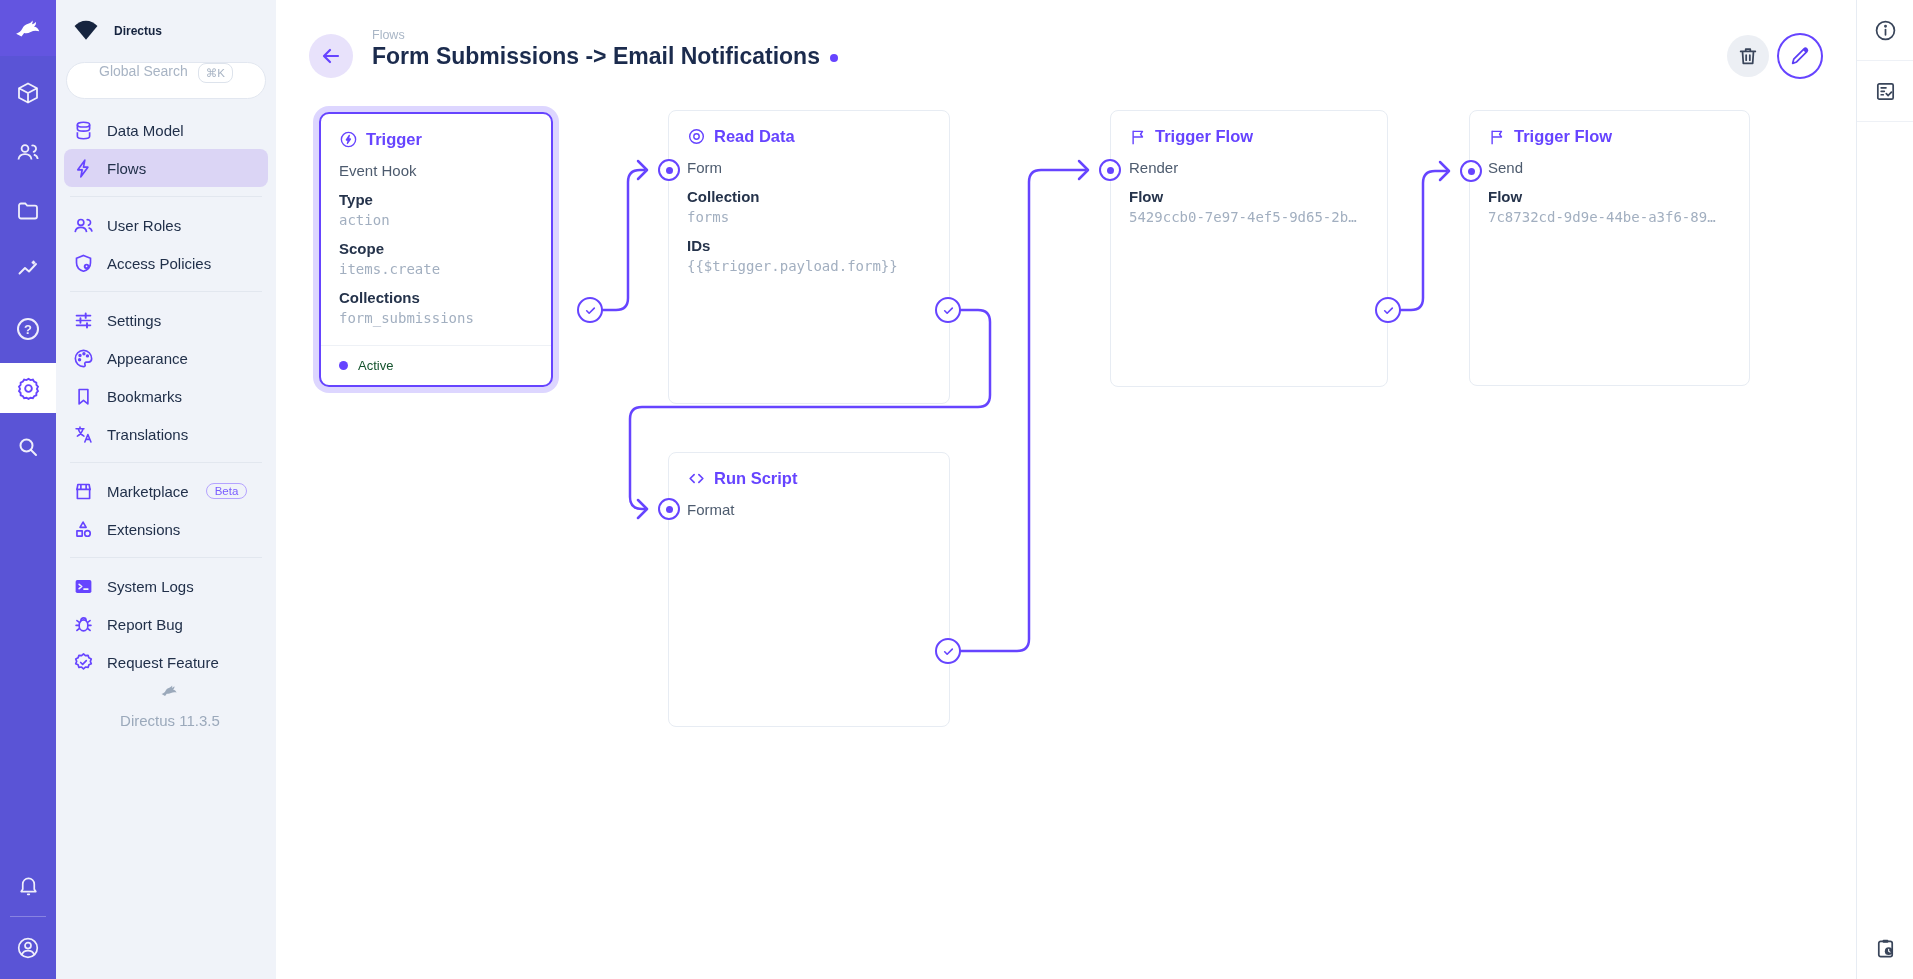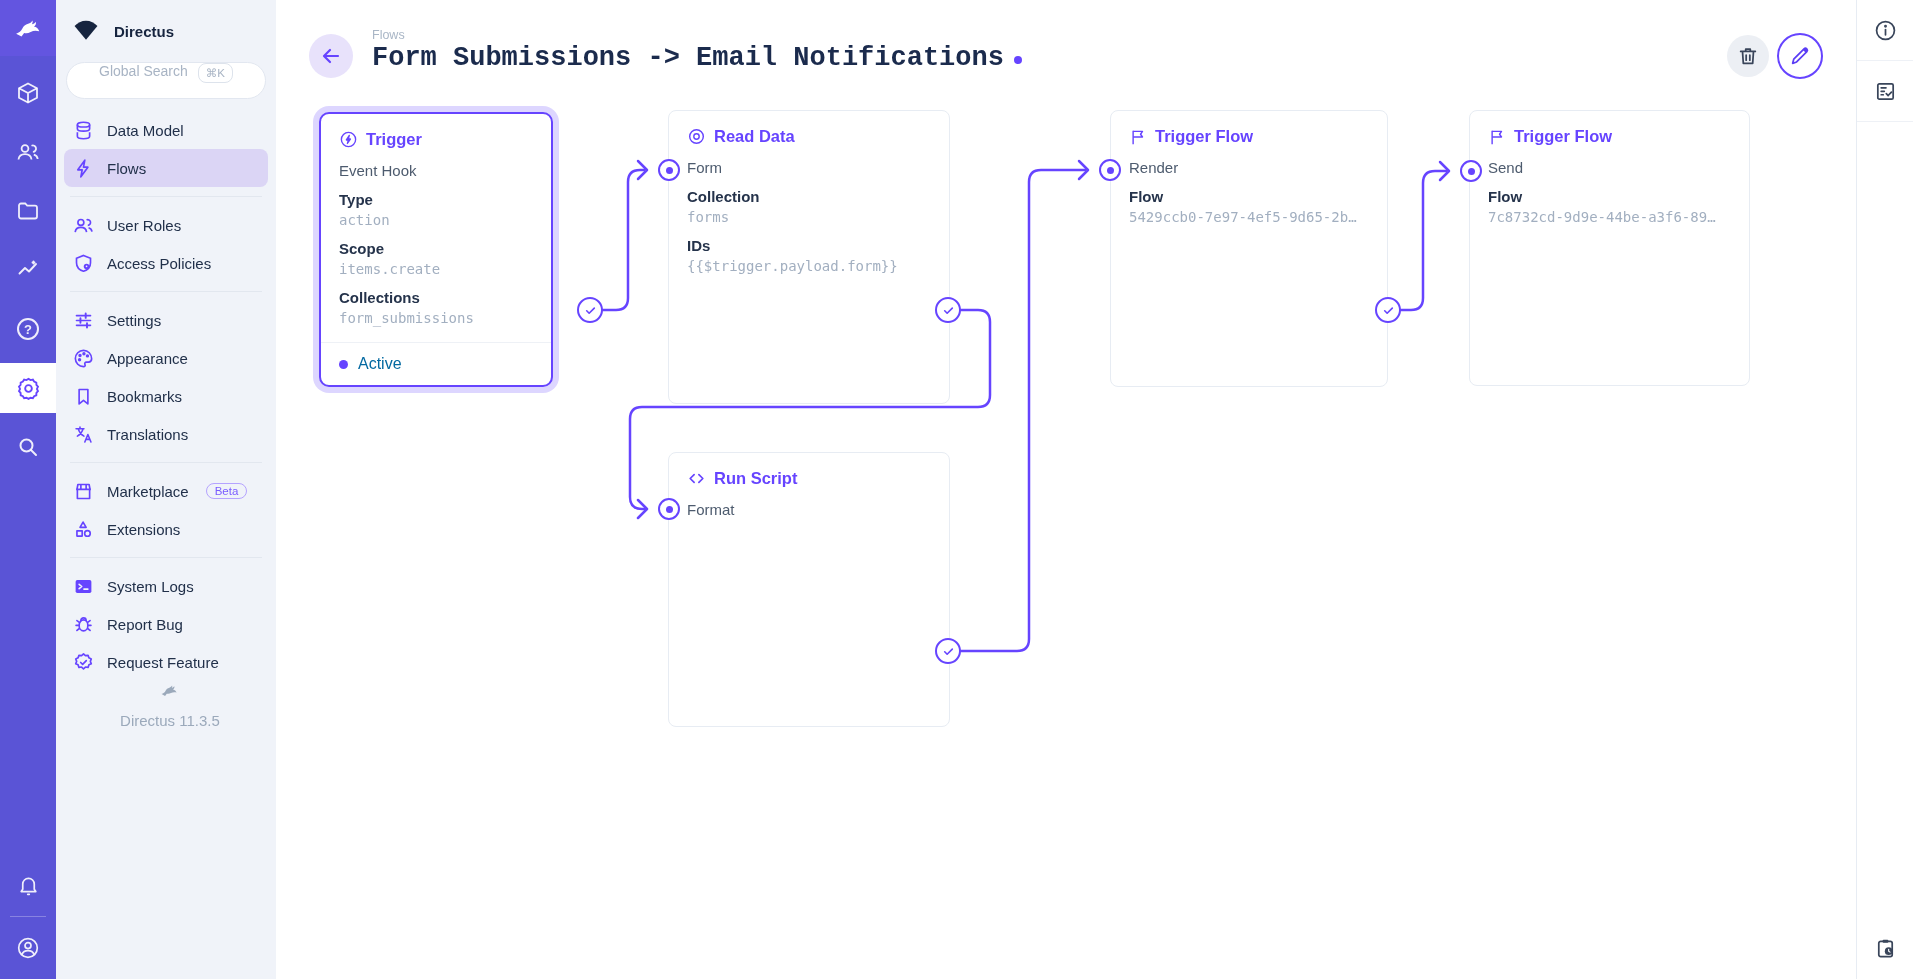--- a/index.html
+++ b/index.html
@@ -15,54 +15,54 @@
   .rail-btn.gap { margin-top:9px; }
   .rail-btn.active { background:#ffffff; color:#6644ff; }
   .rail-spacer { flex:1; }
   .rail-div { width:36px; height:1px; background:rgba(255,255,255,.28); margin:6px 0; }
   .help-ring { width:22px; height:22px; border:2px solid rgba(255,255,255,.9); border-radius:50%;
                display:flex; align-items:center; justify-content:center; font-size:13px; font-weight:700; }
 
   
   .sidebar { width:220px; background:#f0f3f9; flex-shrink:0; padding-top:10px; display:flex; flex-direction:column; }
   .project-row { display:flex; align-items:center; gap:12px; padding:8px 0 8px 14px; }
-  .project-name { font-size:15px; font-weight:700; color:#16243f; }
+  .project-name { font-size:12px; font-weight:700; color:#16243f; }
   .search-box { margin:10px 10px 12px 10px; height:37px; background:#fff; border:1px solid #e2e7f0; border-radius:20px;
                 display:flex; align-items:flex-start; justify-content:center; gap:10px; }
   .search-ph { color:#a8b4c4; font-size:14px; }
   .kbd { border:1px solid #dde3ec; border-radius:8px; color:#a8b4c4; font-size:11.5px; padding:2px 7px; }
   .nav-item { height:38px; margin:0 8px; border-radius:8px; display:flex; align-items:center; gap:13px;
               padding-left:8px; color:#21304a; font-size:15px; font-weight:500; }
   .nav-item.active { background:#dbd5f5; }
   .nav-item .nicon { width:22px; height:22px; color:#6644ff; display:flex; align-items:center; justify-content:center; }
   .side-div { height:1px; background:#e2e7ef; margin:9px 14px; }
   .badge { margin-left:4px; border:1px solid #b5a3ff; color:#7a5cff; font-size:11.5px; border-radius:10px; padding:1px 8px; }
   .version-row { color:#9ba9bb;flex-direction:column; }
   .version-row .nicon { color:#9ba9bb; }
 
   
   .main { flex:1; position:relative; background:#fff; }
   .back-btn { position:absolute; left:33px; top:34px; width:44px; height:44px; border-radius:50%;
               background:#e8e2fb; color:#6644ff; display:flex; align-items:center; justify-content:center; }
   .crumb { position:absolute; left:96px; top:28px; font-size:12.5px; color:#a9b6c6; }
-  .page-title { position:absolute; left:96px; top:43px; font-size:27px; font-weight:700; color:#1b2b4d;
-                display:flex; align-items:center; gap:10px;font-family:Liberation Mono, monospace; }
+  .page-title { position:absolute; left:96px; top:43px; font-size:23px; font-weight:700; color:#1b2b4d;
+                display:flex; align-items:center; gap:10px; }
   .title-dot { width:8px; height:8px; border-radius:50%; background:#6644ff; margin-top:3px; }
   .icon-btn { position:absolute; width:42px; height:42px; border-radius:50%; background:#eceff4; color:#39455a;
               display:flex; align-items:center; justify-content:center; }
   .icon-btn.primary { width:46px; height:46px; background:#fff; border:2px solid #6644ff; color:#5b3df5; }
 
   .panel { position:absolute; background:#fff; border:1px solid #e7ecf3; border-radius:8px; padding:16px 18px; }
   .panel.selected { border:2px solid #6644ff; border-radius:10px; box-shadow:0 0 0 6px rgba(102,68,255,.22); }
   .ptitle { display:flex; align-items:center; gap:8px; color:#6644ff; font-weight:700; font-size:16.5px; }
   .opt { margin-top:13px; color:#4d5b6e; font-size:15px; }
   .flabel { margin-top:12px; color:#25334b; font-weight:700; font-size:15px; }
   .fvalue { margin-top:4px; color:#a2afc0; font-size:14px; font-family:"DejaVu Sans Mono", monospace; white-space:nowrap; }
   .status-row { position:absolute; left:0; right:0; bottom:0; border-top:1px solid #eef1f6; padding:12px 18px;
-                display:flex; align-items:center; gap:10px; color:#0369a1; font-size:16px; }
+                display:flex; align-items:center; gap:10px; color:#14532d; font-size:13px; }
   .status-dot { width:9px; height:9px; border-radius:50%; background:#6644ff; }
 
   .conn-svg { position:absolute; inset:0; pointer-events:none; }
   .port { position:absolute; background:#fff; border:2px solid #6644ff; border-radius:50%; }
   .port.in { width:22px; height:22px; }
   .port.in::after { content:""; position:absolute; left:50%; top:50%; width:7px; height:7px; margin:-3.5px 0 0 -3.5px;
                     border-radius:50%; background:#6644ff; }
   .port.out { width:26px; height:26px; display:flex; align-items:center; justify-content:center; color:#6644ff; }
 
   

